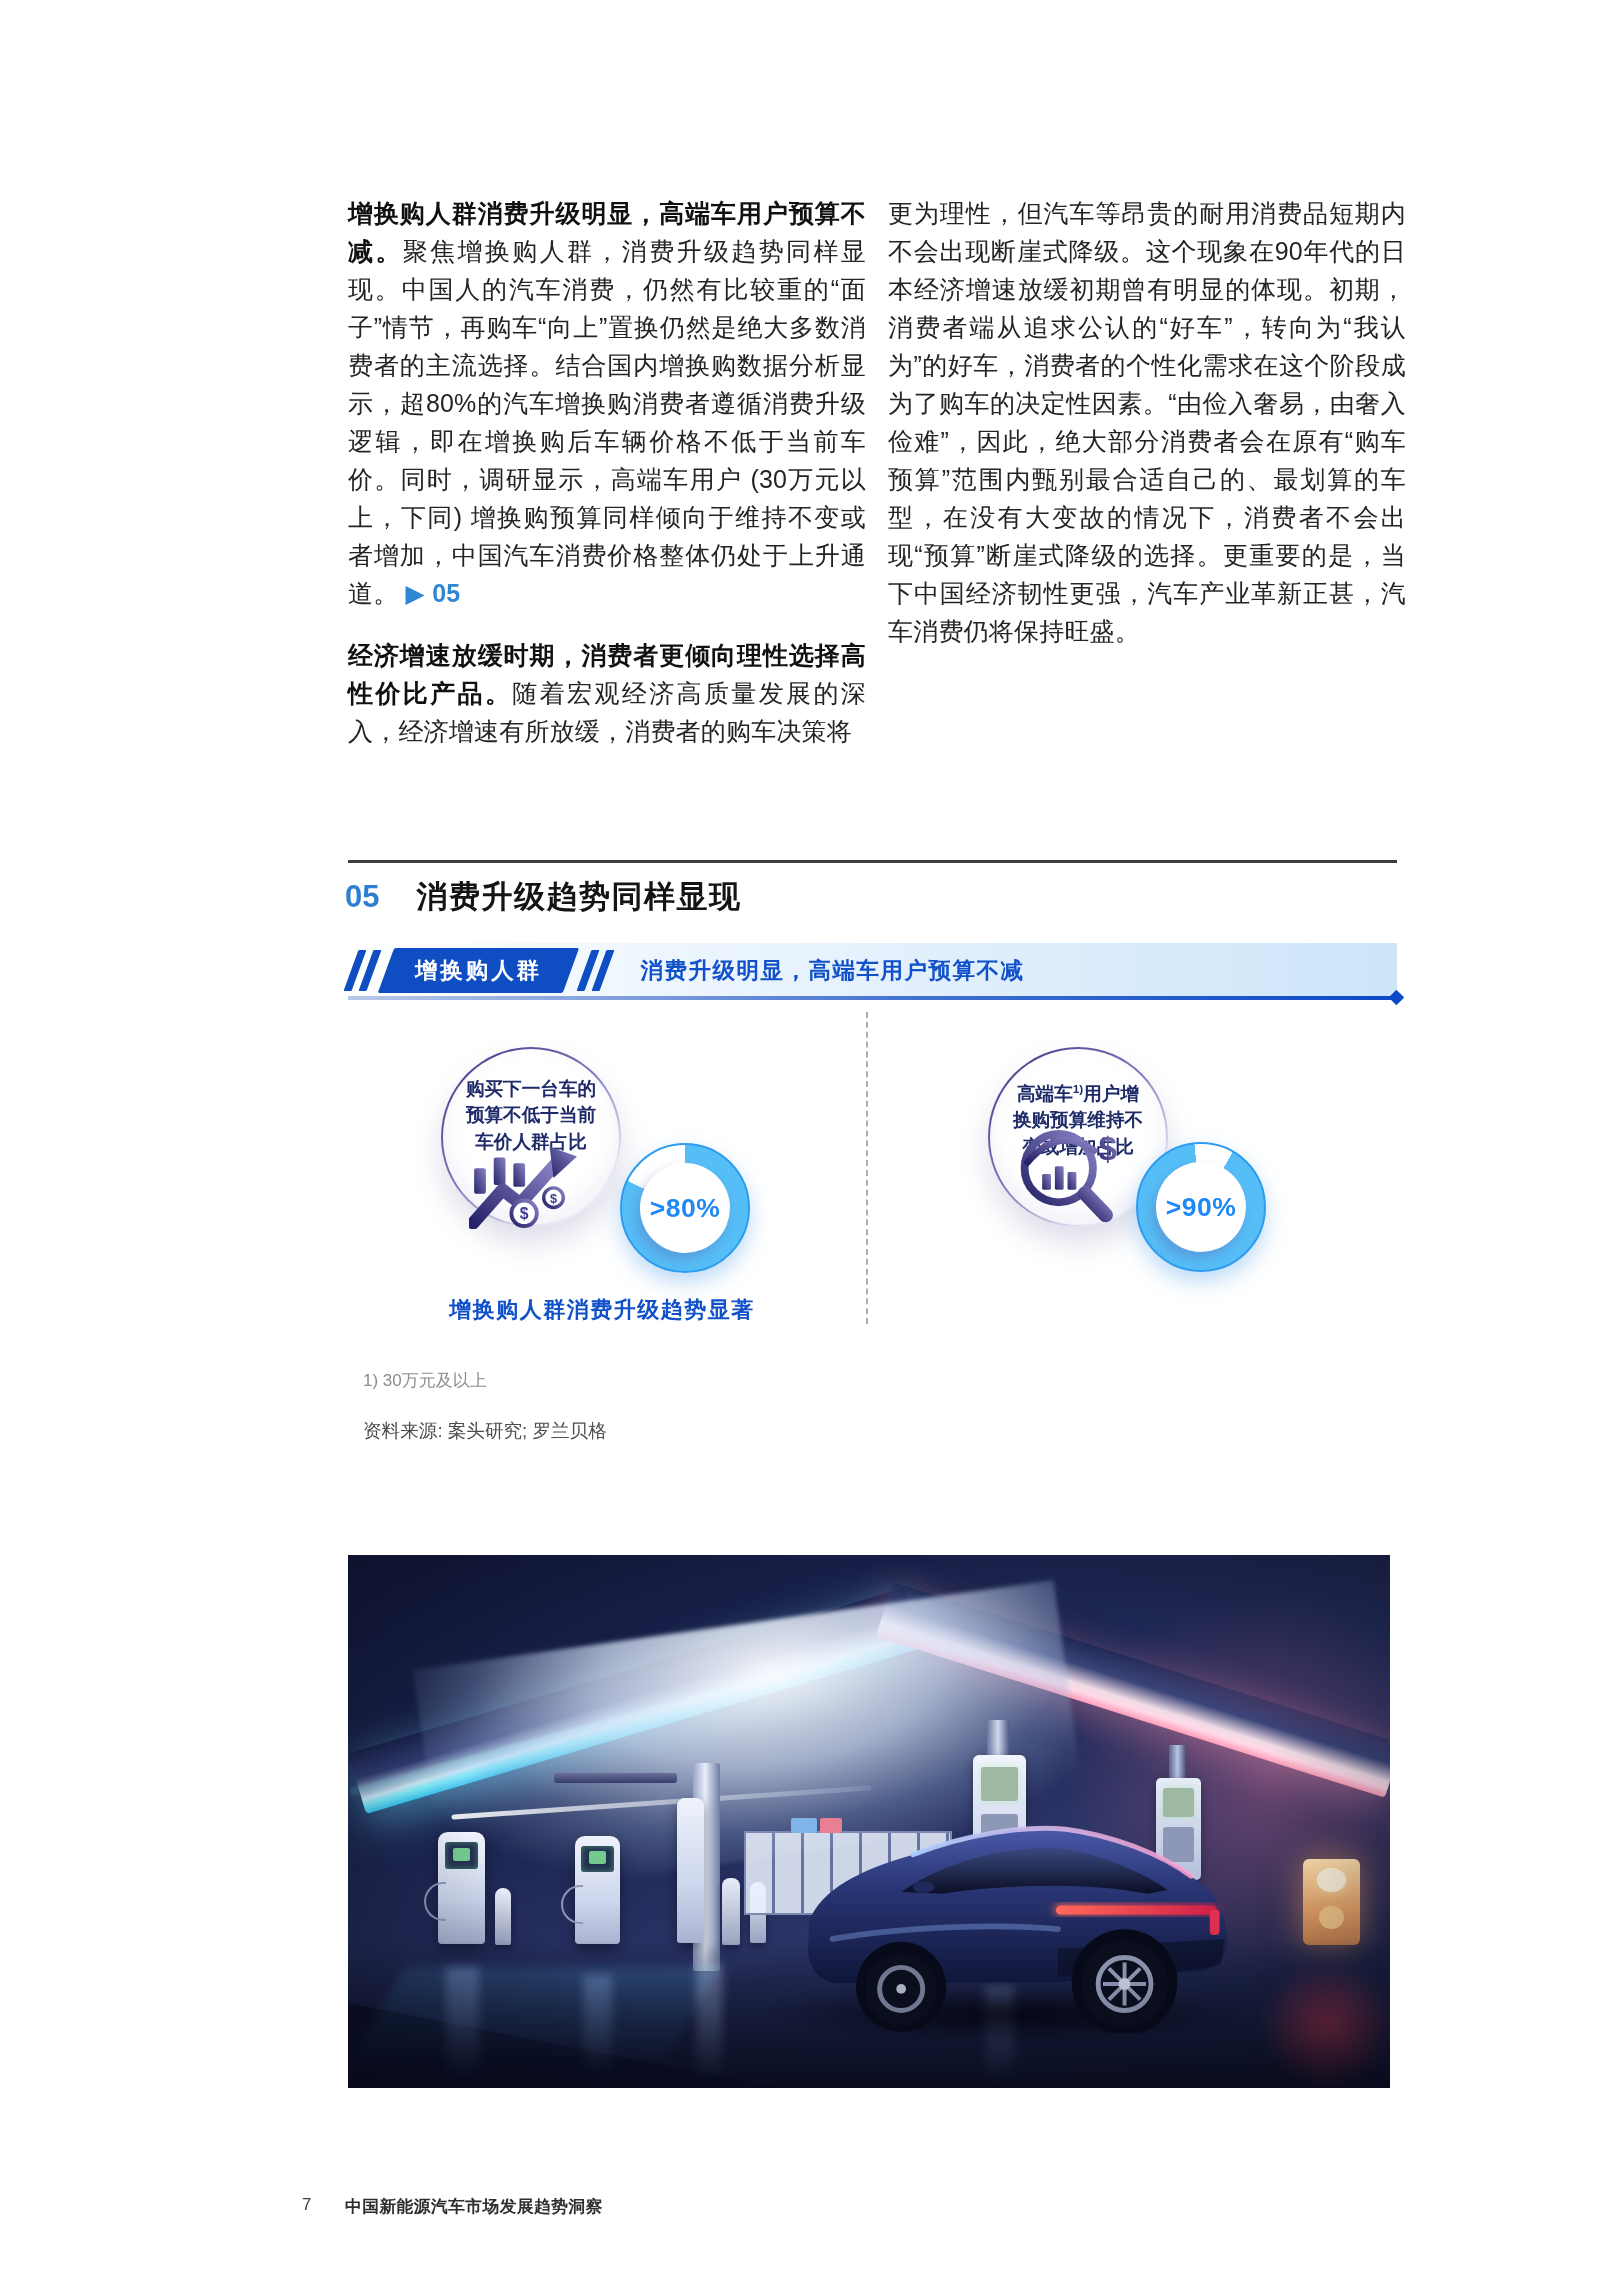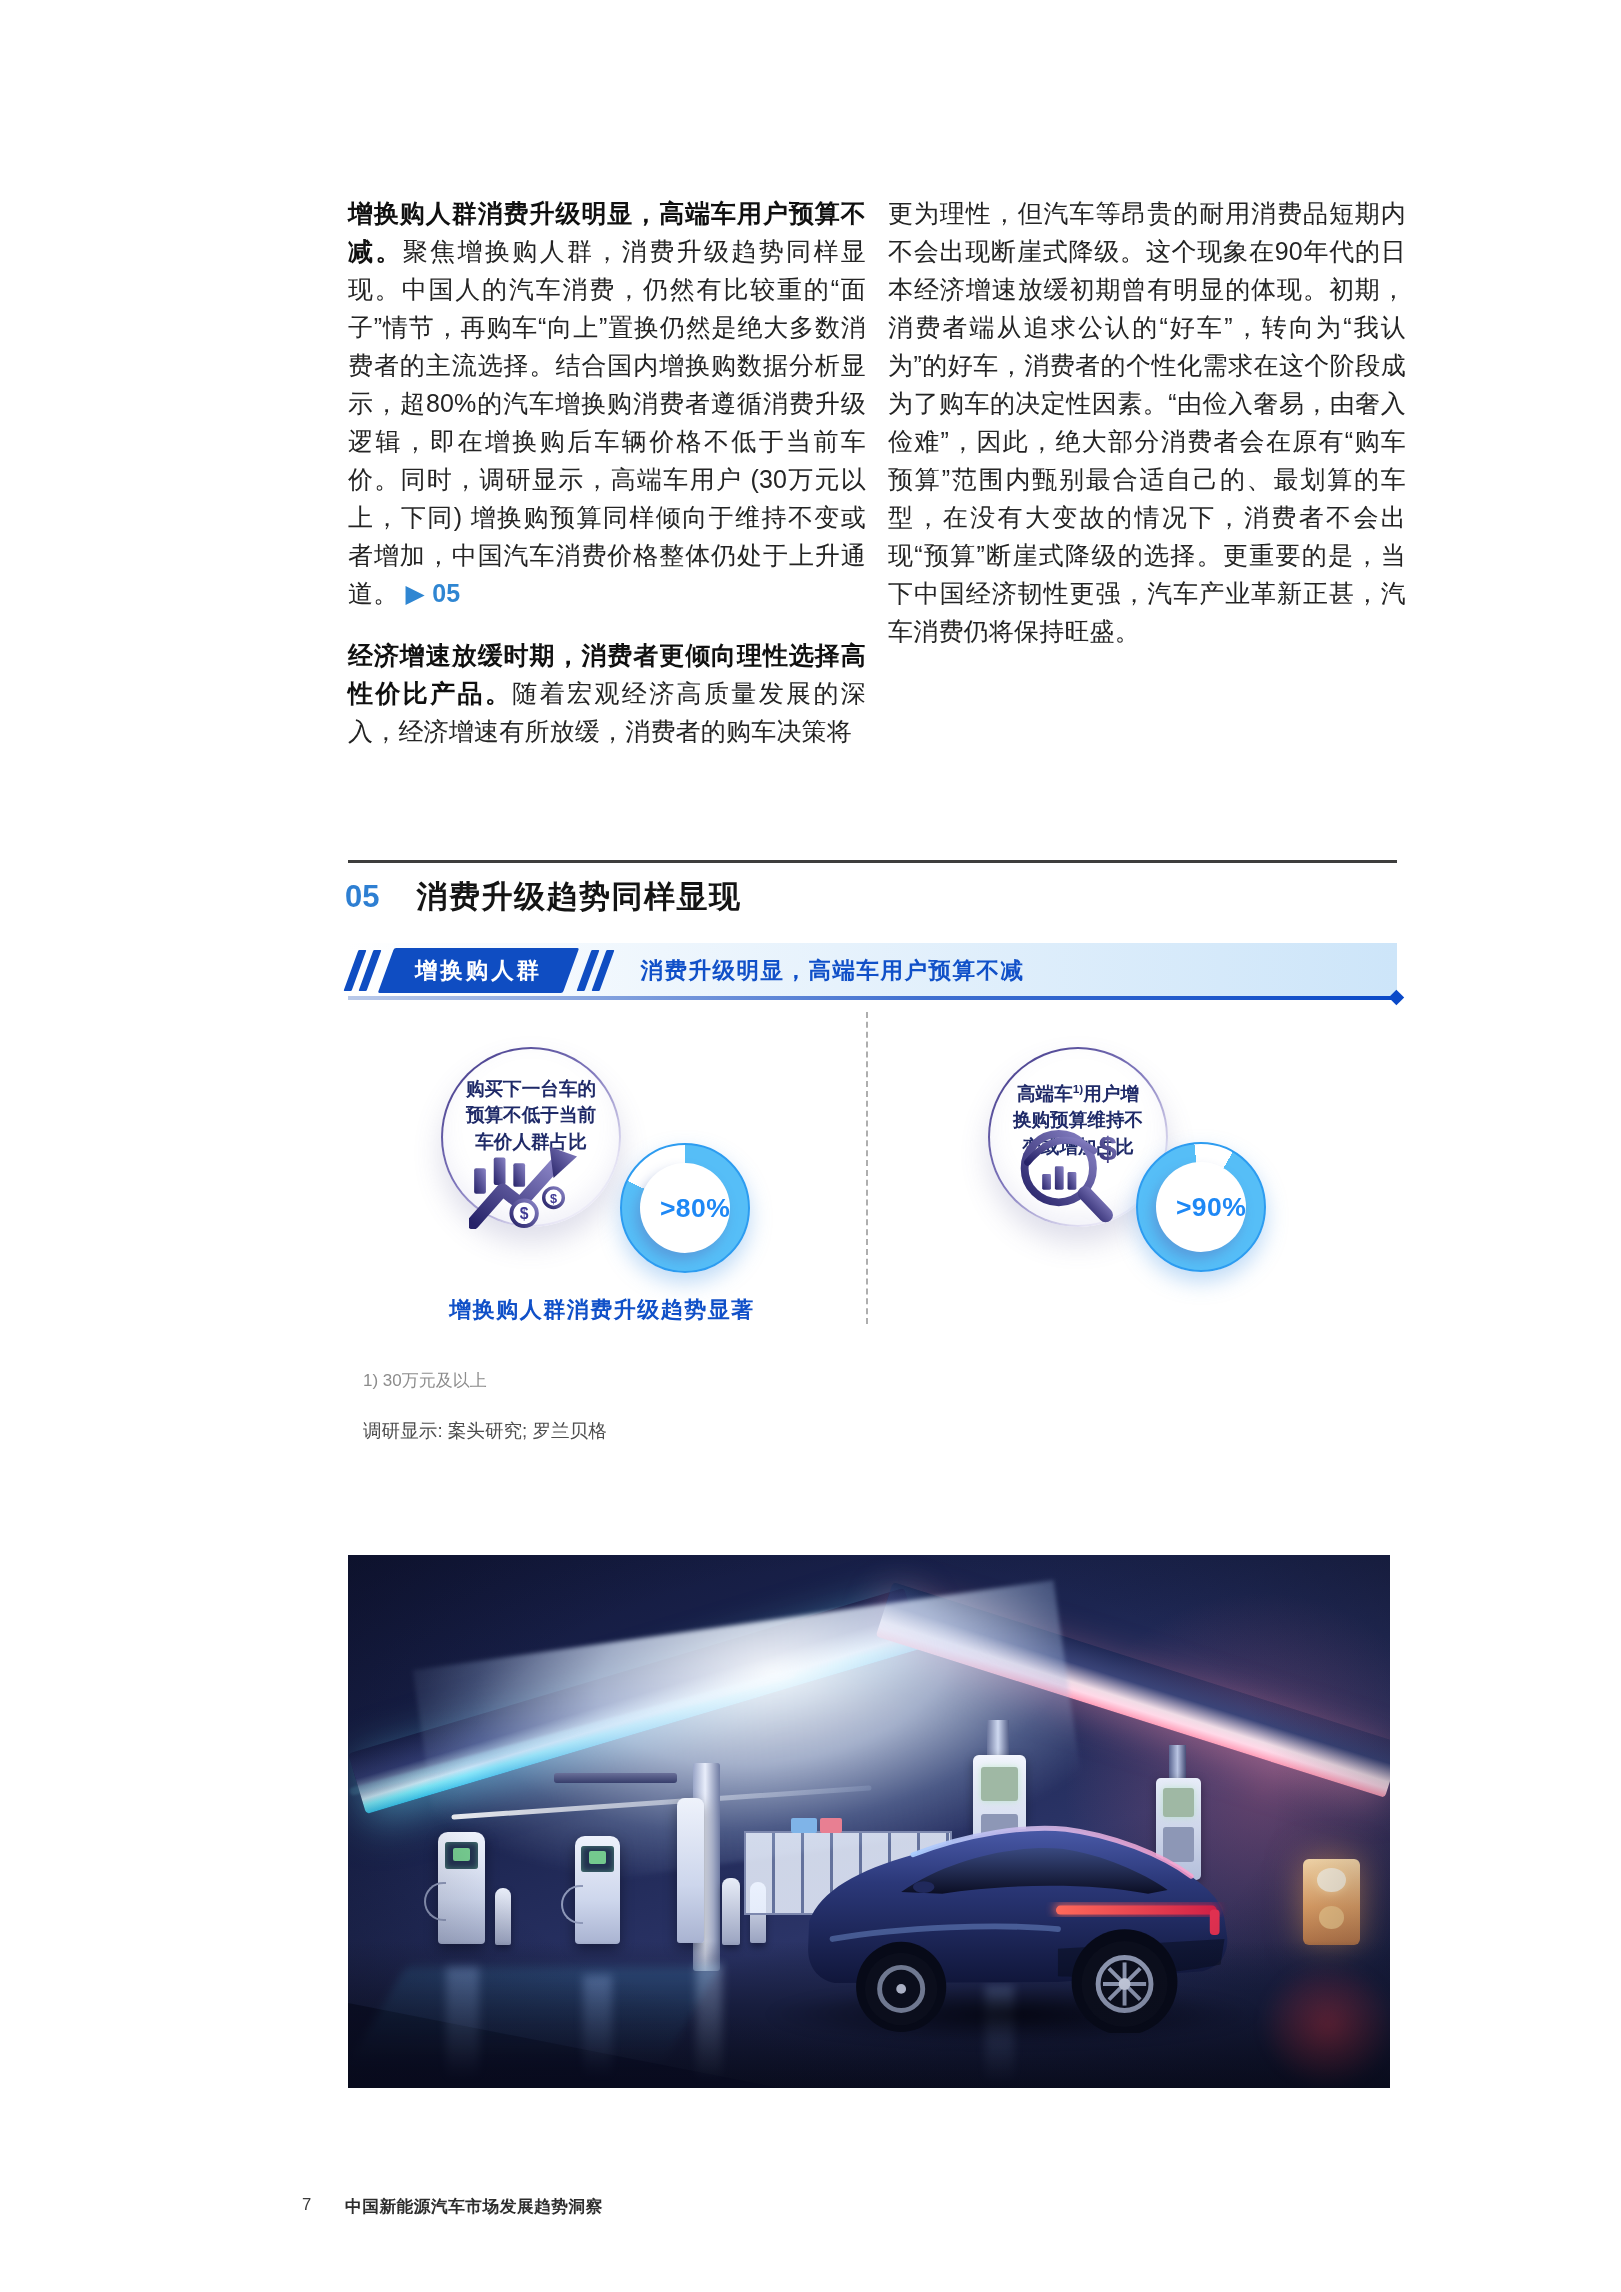--- a/index.html
+++ b/index.html
@@ -52,21 +52,21 @@
   .bubble svg.deco { position:absolute; }
   .b1 svg.deco { left:25.5px; top:82px; }
   .b2 svg.deco { left:17.6px; top:74px; }
   .donut {
     position:absolute; width:130px; height:130px; border-radius:50%;
     border:2px solid #2d9cf0; box-shadow:0 9.8px 21.6px rgba(70,150,230,0.35);
   }
   .d1 { left:620px; top:1143px; background:conic-gradient(from 0deg, #56bef7 0deg var(--deg,295deg), #ffffff var(--deg,295deg) 360deg); }
   .d2 { left:1136px; top:1142px; background:conic-gradient(from 30deg, #56bef7 0deg var(--deg,324deg), #ffffff var(--deg,324deg) 360deg); }
   .hole { position:absolute; inset:17.6px; background:#ffffff; border-radius:50%;
-    box-shadow:-3.9px 6.9px 11.8px rgba(90,120,190,0.45); display:flex; align-items:center; justify-content:flex-end; }
+    box-shadow:-3.9px 6.9px 11.8px rgba(90,120,190,0.45); display:flex; align-items:center; justify-content:center; }
   .val { color:#1e88f5; font-weight:700; font-size:26.5px; letter-spacing:0.5px; }
   .caption { position:absolute; top:1295px; width:514px; text-align:center; color:#1050c8; font-weight:700; font-size:22px; letter-spacing:1.5px; }
   .c1 { left:345px; } .c2 { left:885px; }
   .footnote { position:absolute; left:363px; top:1369px; font-size:17px; color:#8c8c8c;text-align:right; }
   .source   { position:absolute; left:363px; top:1418px; font-size:18.6px; color:#4c4c4c; }
   
   .photo { position:absolute; left:348px; top:1555px; width:1042px; height:533px; overflow:hidden;
     background:linear-gradient(160deg,#11173a 0%,#1c2550 35%,#2b3467 60%,#141a38 100%); }
   .photo > div { position:absolute; }
   .glow-right { right:-88px; top:19.6px; width:431px; height:431px;
@@ -225,21 +225,21 @@
       <text x="102" y="38" font-size="34" font-weight="bold" fill="url(#g1)" text-anchor="middle">$</text>
     </svg>
   </div>
   <div class="donut d2" style="--deg: 324deg;">
     <div class="hole">
       <span class="val">&gt;90%</span>
     </div>
   </div>
 
   <div class="footnote">1) 30万元及以上</div>
-  <div class="source">调研显示: 案头研究; 罗兰贝格</div>
+  <div class="source">资料来源: 案头研究; 罗兰贝格</div>
 
   <div class="photo">
     <div class="glow-right"></div>
     <div class="canopy-left"></div>
     <div class="canopy-left2"></div>
     <div class="canopy-right"></div>
     <div class="ceiling-glow"></div>
     <div class="ceiling-edge"></div>
     <div class="fixture"></div>
     <div class="pillar-a"></div>

